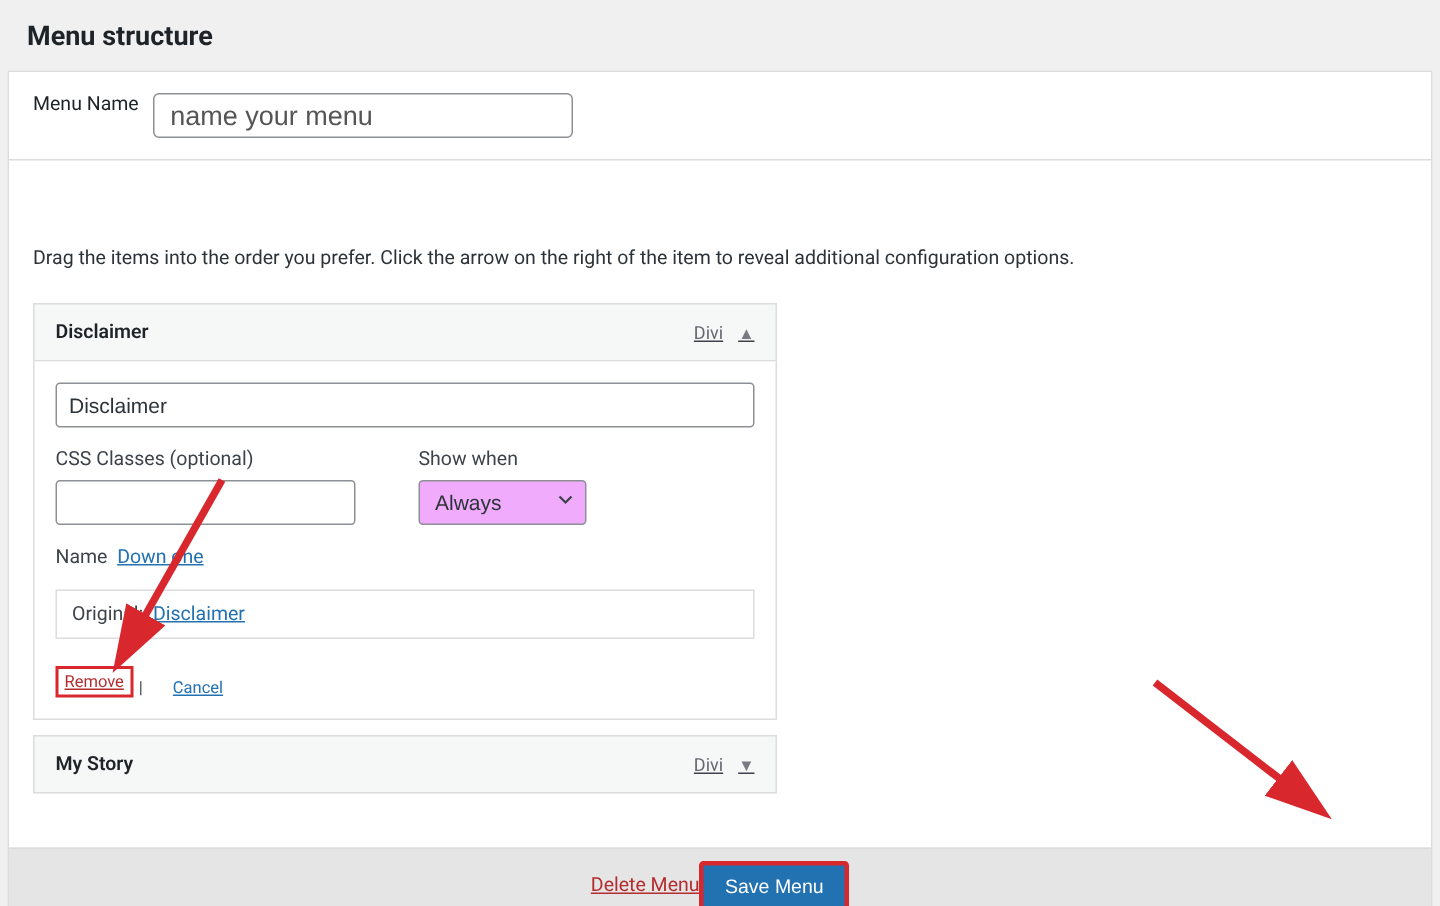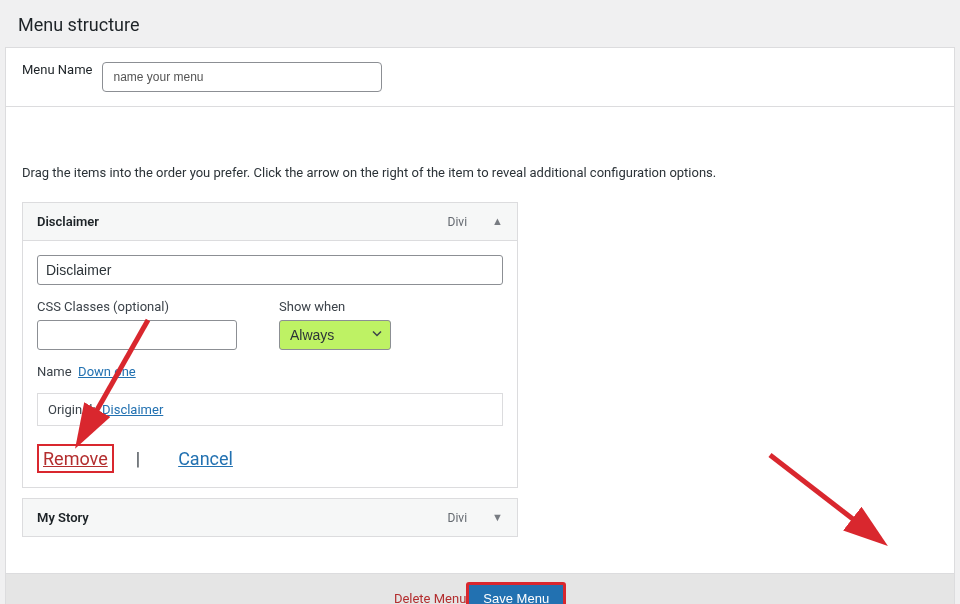--- a/index.html
+++ b/index.html
@@ -14,21 +14,21 @@
       background: #f0f0f1;
       width: 960px;
       height: 604px;
       overflow: hidden;
     }
     .page-header {
       padding: 14px 18px 12px;
     }
     .page-header h2 {
       font-size: 18px;
-      font-weight: 400;
+      font-weight: 700;
       color: #1d2327;
     }
     .main-panel {
       background: #fff;
       border: 1px solid #dcdcde;
       margin: 0 5px;
     }
     .name-row {
       padding: 14px 16px;
       border-bottom: 1px solid #dcdcde;
@@ -36,21 +36,21 @@
       gap: 10px;
     }
     .name-row label {
       font-size: 13px;
       color: #1d2327;
     }
     .name-input {
       border: 1px solid #8c8f94;
       border-radius: 4px;
       padding: 4px 10px;
-      font-size: 12px;
+      font-size: 18px;
       width: 280px;
       height: 30px;
       color: #555;
     }
     .content-area {
       padding: 14px 16px 10px;
     }
     .instructions {
       font-size: 13px;
       color: #2c3338;
@@ -73,22 +73,23 @@
       justify-content: space-between;
       cursor: pointer;
     }
     .item-title {
       font-size: 13px;
       font-weight: 600;
       color: #1d2327;
     }
     .item-controls {
       display: flex;
-      align-items: flex-start;
-      gap: 25px;
+      align-items: flex-end;
+      gap: 10px;
+      text-decoration: underline;
     }
     .item-type {
       font-size: 12px;
       color: #646970;
     }
     .toggle-icon {
       color: #787c82;
       font-size: 11px;
     }
     .item-settings {
@@ -133,21 +134,21 @@
       position: relative;
       width: 112px;
     }
     .select-box {
       width: 100%;
       border: 1px solid #8c8f94;
       border-radius: 3px;
       padding: 4px 26px 4px 10px;
       font-size: 14px;
       height: 30px;
-      background: #bef264;
+      background: #f0abfc;
       appearance: none;
       color: #2c3338;
     }
     .select-arrow {
       position: absolute;
       right: 8px;
       top: 50%;
       transform: translateY(-50%);
       pointer-events: none;
       color: #3c434a;
@@ -167,23 +168,23 @@
       font-size: 13px;
       color: #3c434a;
       margin-bottom: 18px;
     }
     .original-box a {
       color: #2271b1;
       text-decoration: underline;
     }
     .action-links {
       display: flex;
-      align-items: center;
-      gap: 18px;
-      font-size: 18px;
+      align-items: flex-end;
+      gap: 0;
+      font-size: 11px;
     }
     .remove-link {
       color: #b32d2e;
       text-decoration: underline;
       border: 2px solid #d9272e;
       padding: 2px 4px;
     }
     .cancel-link {
       color: #2271b1;
       text-decoration: underline;

